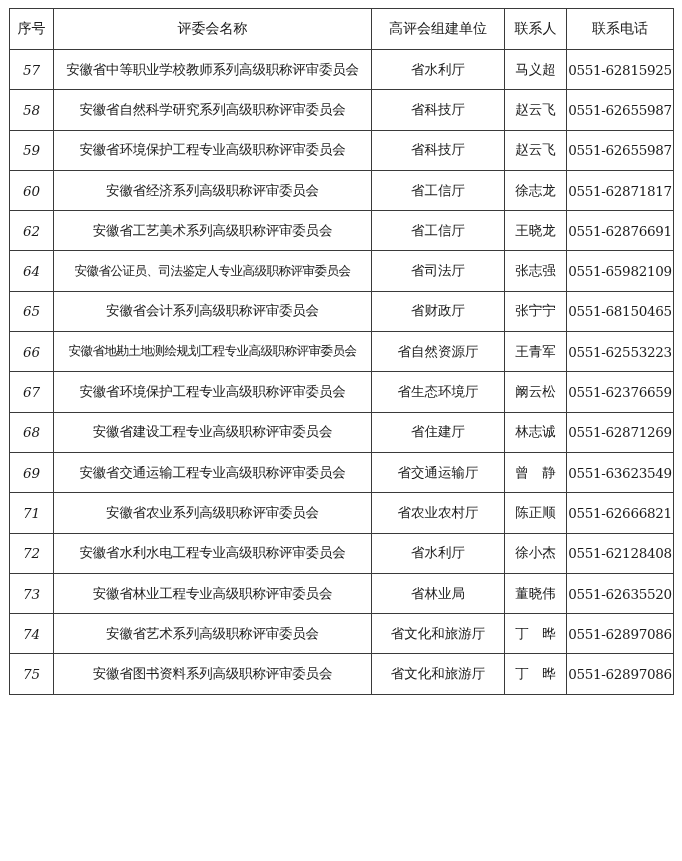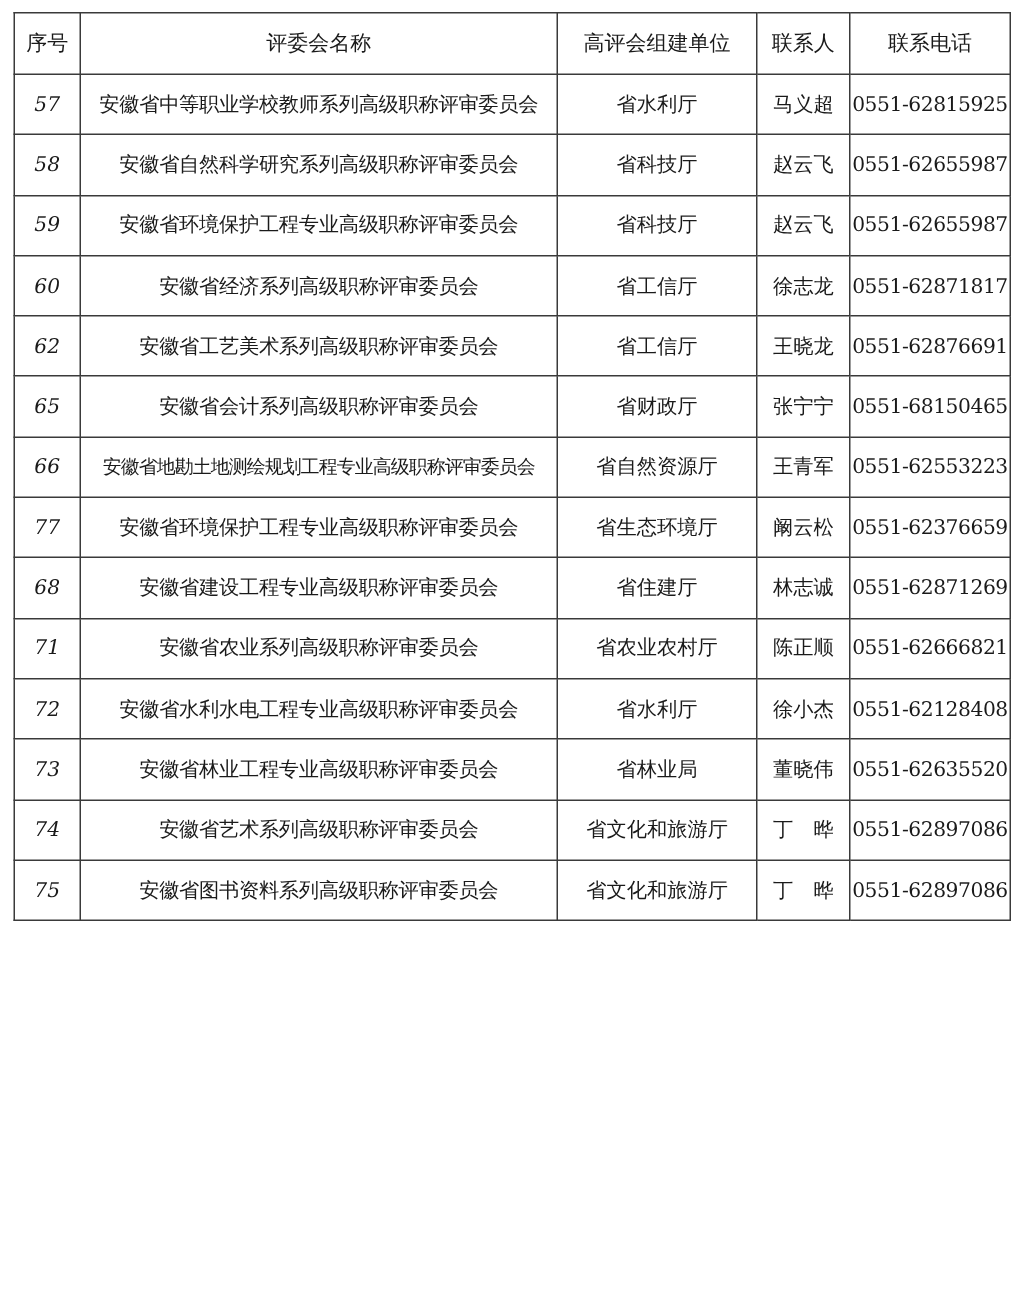--- a/index.html
+++ b/index.html
@@ -94,53 +94,67 @@
 
   <tr>
     <td class="num">62</td>
     <td class="name">安徽省工艺美术系列高级职称评审委员会</td>
     <td class="org">省工信厅</td>
     <td class="contact">王晓龙</td>
     <td class="phone">0551-62876691</td>
   </tr>
 
 
+  <tr>
+    <td class="num">64</td>
+    <td class="name long">安徽省公证员、司法鉴定人专业高级职称评审委员会</td>
+    <td class="org">省司法厅</td>
+    <td class="contact">张志强</td>
+    <td class="phone">0551-65982109</td>
+  </tr>
 
   <tr>
     <td class="num">65</td>
     <td class="name">安徽省会计系列高级职称评审委员会</td>
     <td class="org">省财政厅</td>
     <td class="contact">张宁宁</td>
     <td class="phone">0551-68150465</td>
   </tr>
 
   <tr>
     <td class="num">66</td>
     <td class="name long">安徽省地勘土地测绘规划工程专业高级职称评审委员会</td>
     <td class="org">省自然资源厅</td>
     <td class="contact">王青军</td>
     <td class="phone">0551-62553223</td>
   </tr>
 
   <tr>
-    <td class="num">77</td>
+    <td class="num">67</td>
     <td class="name">安徽省环境保护工程专业高级职称评审委员会</td>
     <td class="org">省生态环境厅</td>
     <td class="contact">阚云松</td>
     <td class="phone">0551-62376659</td>
   </tr>
 
   <tr>
     <td class="num">68</td>
     <td class="name">安徽省建设工程专业高级职称评审委员会</td>
     <td class="org">省住建厅</td>
     <td class="contact">林志诚</td>
     <td class="phone">0551-62871269</td>
   </tr>
 
+  <tr>
+    <td class="num">69</td>
+    <td class="name">安徽省交通运输工程专业高级职称评审委员会</td>
+    <td class="org">省交通运输厅</td>
+    <td class="contact">曾　静</td>
+    <td class="phone">0551-63623549</td>
+  </tr>
 
 
   <tr>
     <td class="num">71</td>
     <td class="name">安徽省农业系列高级职称评审委员会</td>
     <td class="org">省农业农村厅</td>
     <td class="contact">陈正顺</td>
     <td class="phone">0551-62666821</td>
   </tr>
 

